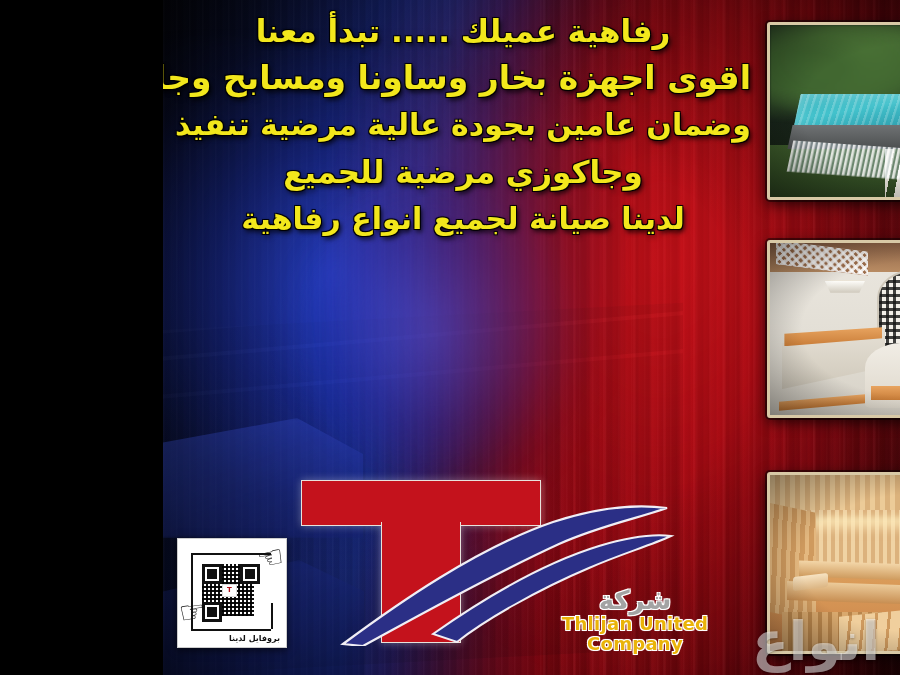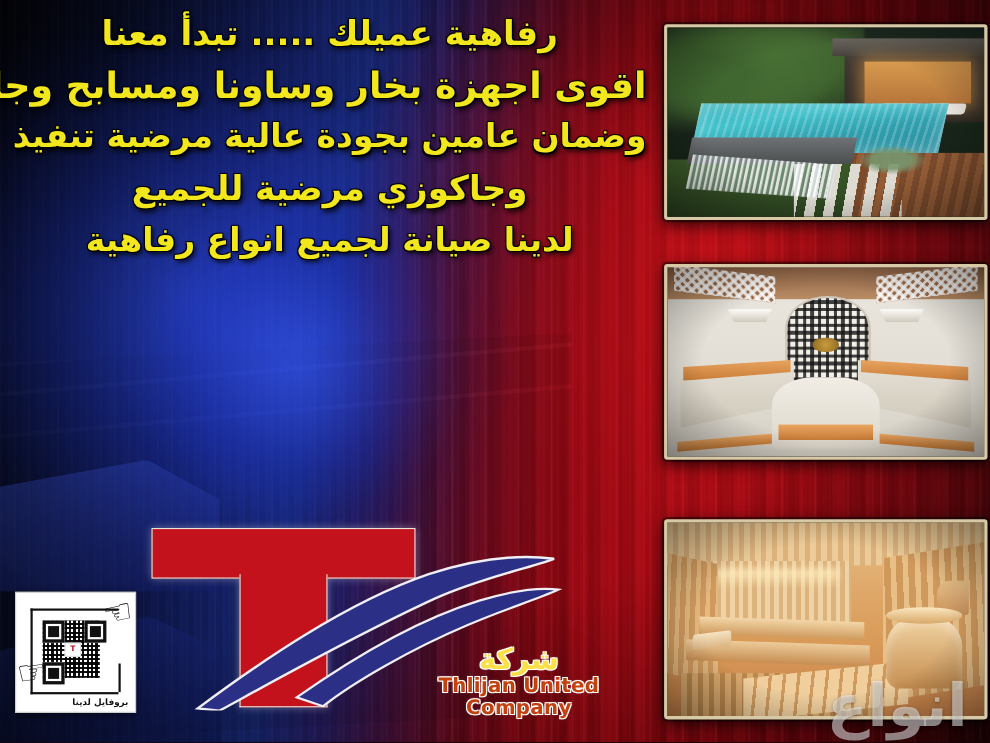--- a/index.html
+++ b/index.html
@@ -2,21 +2,21 @@
 <html lang="ar" dir="rtl"><head>
 <meta charset="utf-8">
 <title>Thlijan United Company Advertisement</title>
 <style>
   html,body{margin:0;padding:0;background:#000;}
   body{
     font-family:"DejaVu Sans","Liberation Sans",sans-serif;
   }
   #ad{
     position:relative;
-    width:900px;height:675px;
+    width:737px;height:675px;
     overflow:hidden;
     background:#2a0408;
     user-select:none;
     margin-left:40px;
   }
 
   
   .bg-base{
     position:absolute;inset:0;
     background:
@@ -318,29 +318,29 @@
     position:absolute;left:80px;top:42px;width:78px;height:120px;
     background:#c4121c;border:1px solid #e8e3dc;border-top:none;
   }
   .logo-swoosh{
     position:absolute;left:44px;top:28px;width:340px;height:150px;
   }
   .logo-text{
     position:absolute;right:4px;bottom:6px;width:248px;text-align:center;direction:rtl;
   }
   .lt-ar1{
-    font-size:26px;font-weight:700;color:#fde047;line-height:1;
+    font-size:26px;font-weight:700;color:#a3a3a3;line-height:1;
     text-shadow:0 0 2px #fff, 1px 1px 0 #fff, -1px 1px 0 #fff, 1px -1px 0 #fff, -1px -1px 0 #fff;
   }
   .lt-ar2{
     font-size:26px;font-weight:700;color:#1c2a78;line-height:1.05;margin-top:1px;
     text-shadow:0 0 2px #fff, 1px 1px 0 #fff, -1px 1px 0 #fff, 1px -1px 0 #fff, -1px -1px 0 #fff;
   }
   .lt-en{
-    font-size:18px;font-weight:700;color:#c2410c;letter-spacing:.3px;line-height:1.1;
+    font-size:18px;font-weight:700;color:#eab308;letter-spacing:.3px;line-height:1.1;
     direction:ltr;margin-top:1px;
     text-shadow:0 0 2px #fff, 1px 1px 0 #fff, -1px 1px 0 #fff, 1px -1px 0 #fff, -1px -1px 0 #fff;
   }
 
   
   .qrcard{
     position:absolute;left:14px;top:538px;width:108px;height:108px;
     background:#fff;border:1px solid #cdcdcd;
     box-shadow:0 2px 8px rgba(0,0,0,.65);
     overflow:hidden;

